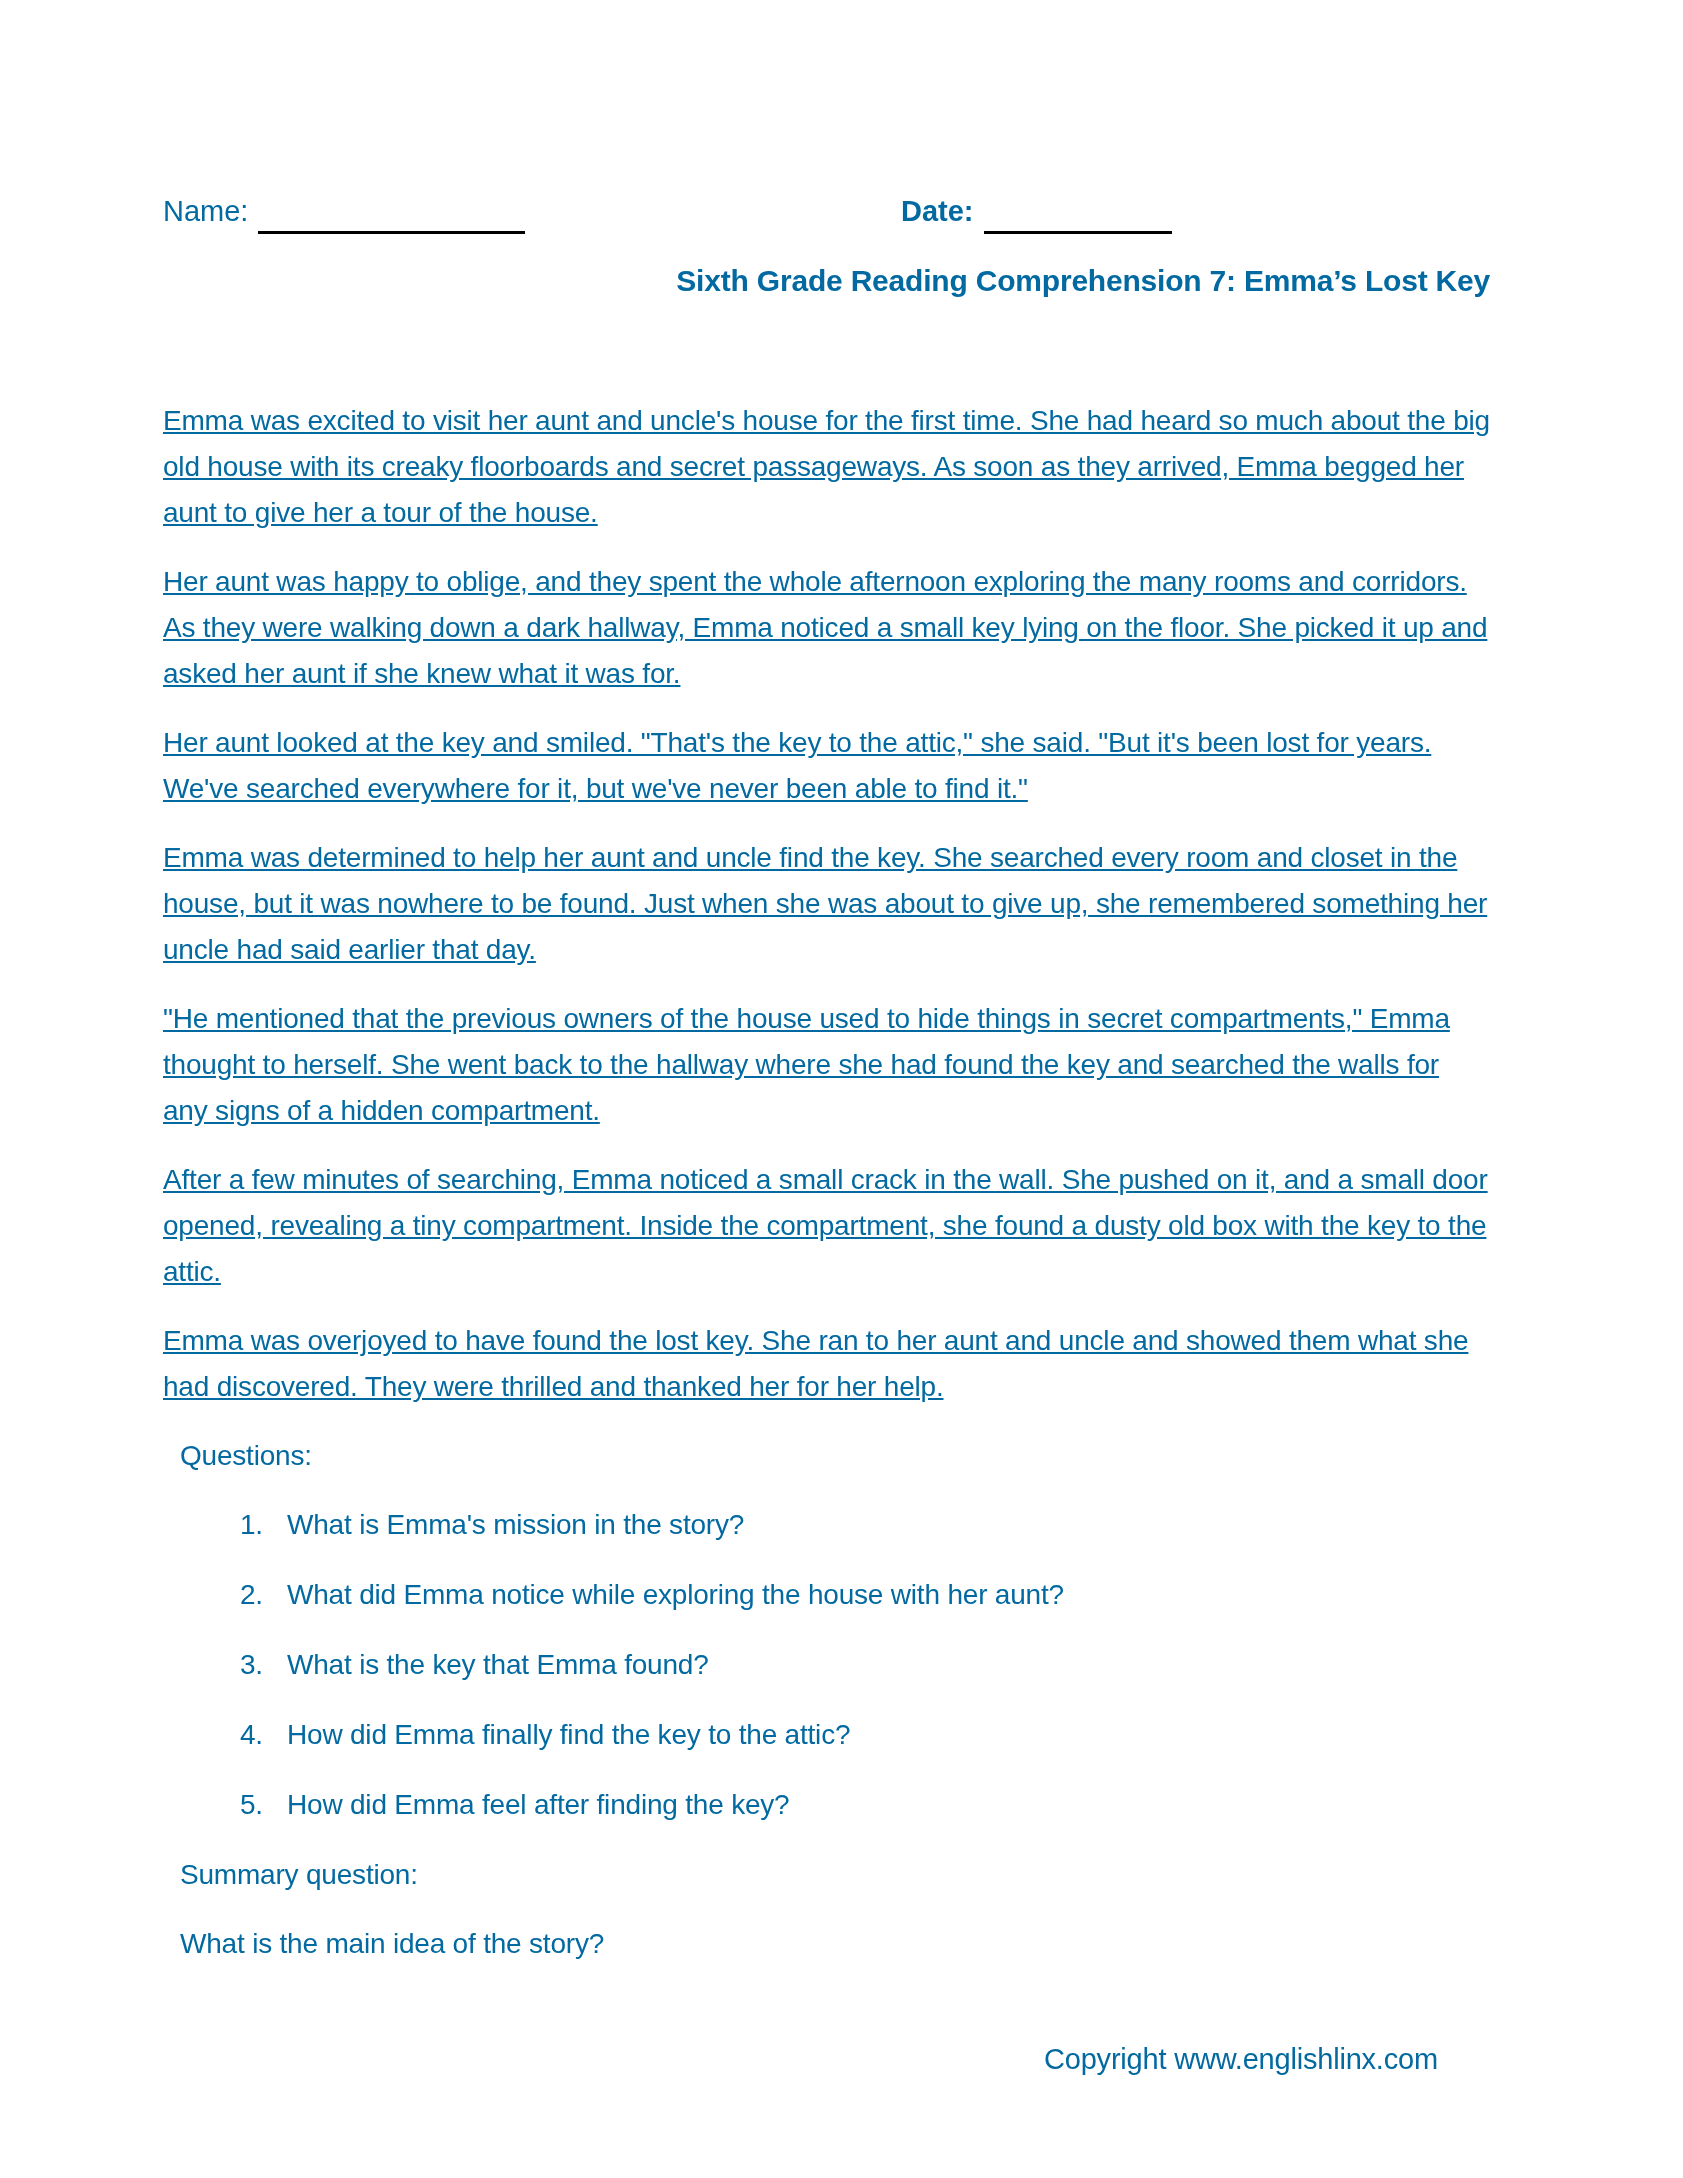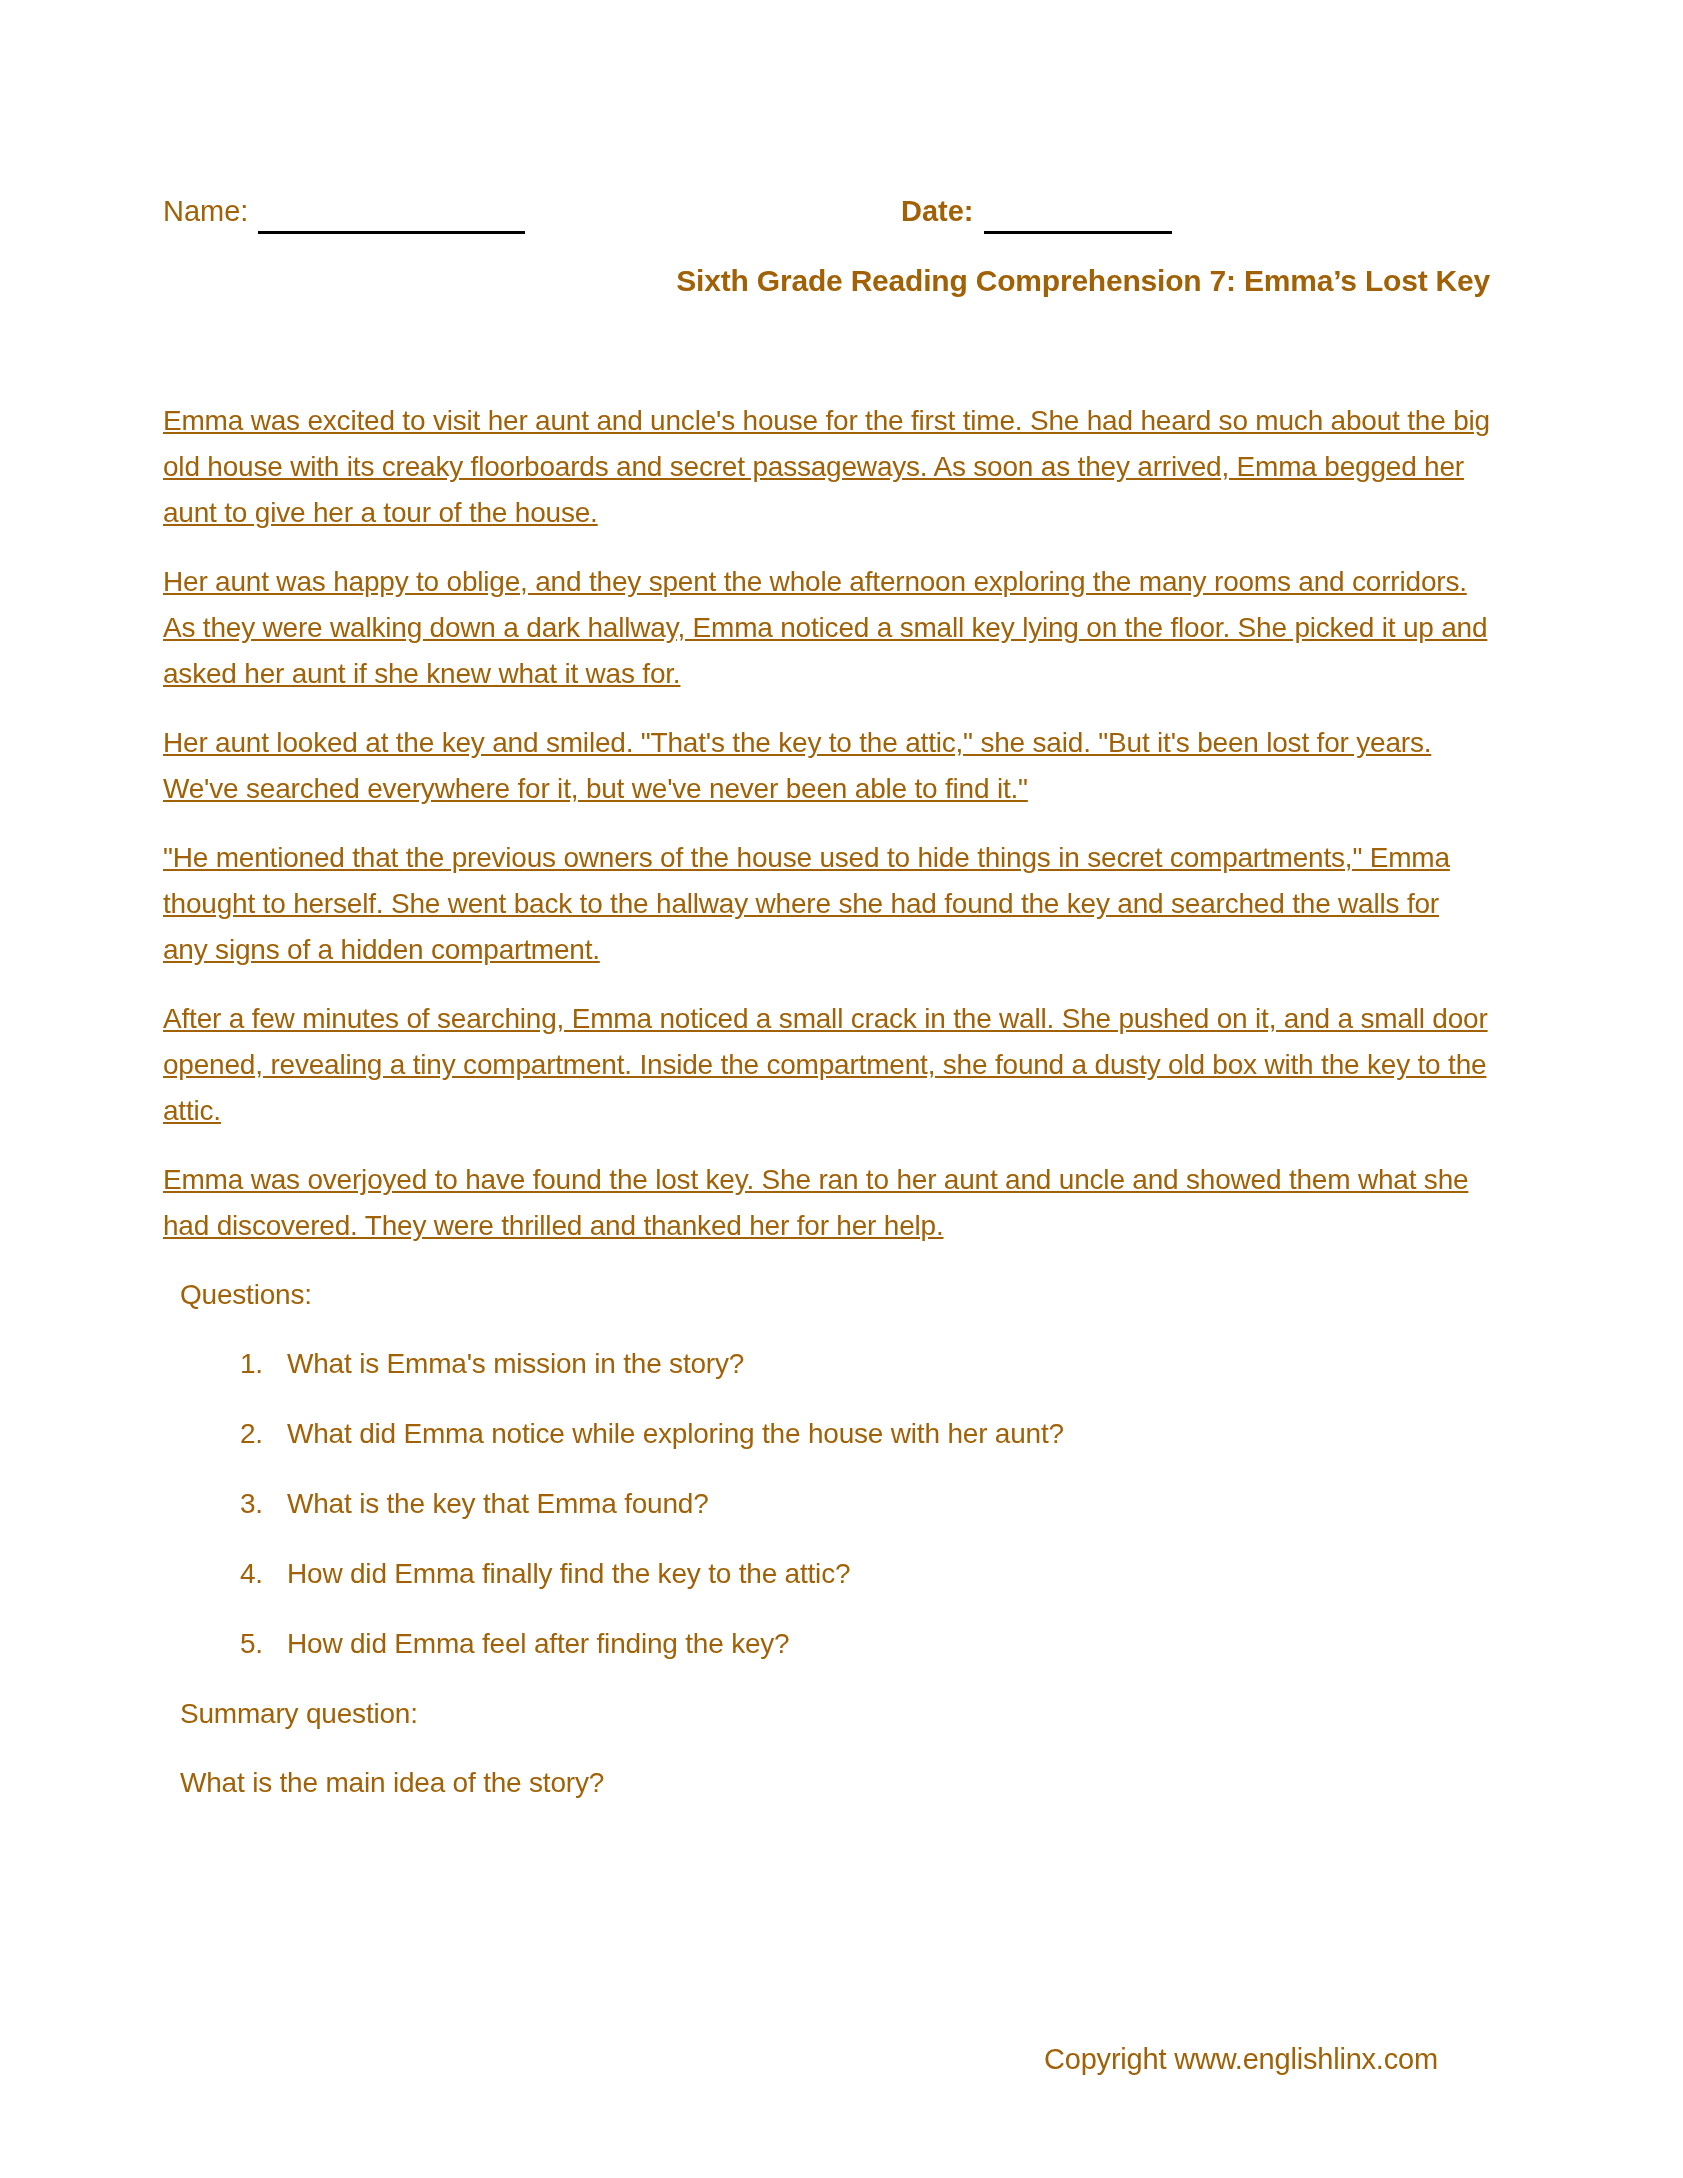--- a/index.html
+++ b/index.html
@@ -5,21 +5,21 @@
   html, body {
     margin: 0;
     padding: 0;
     background: #ffffff;
   }
   .page {
     position: relative;
     width: 1654px;
     height: 2178px;
     background: #ffffff;
-    color: #a16207;
+    color: #0369a1;
     font-family: "Liberation Sans", "DejaVu Sans", sans-serif;
     font-size: 28px;
     line-height: 46px;
     box-sizing: border-box;
     padding: 188px 0 0 163px;
     overflow: hidden;
   }
   .content {
     width: 1327px;
   }
@@ -107,20 +107,21 @@
       <span class="blank-line date-blank"></span>
     </div>
   </div>
 
   <div class="page-title">Sixth Grade Reading Comprehension 7: Emma’s Lost Key</div>
 
   <div class="content story">
     <p>Emma was excited to visit her aunt and uncle's house for the first time. She had heard so much about the big old house with its creaky floorboards and secret passageways. As soon as they arrived, Emma begged her aunt to give her a tour of the house.</p>
     <p>Her aunt was happy to oblige, and they spent the whole afternoon exploring the many rooms and corridors. As they were walking down a dark hallway, Emma noticed a small key lying on the floor. She picked it up and asked her aunt if she knew what it was for.</p>
     <p>Her aunt looked at the key and smiled. "That's the key to the attic," she said. "But it's been lost for years. We've searched everywhere for it, but we've never been able to find it."</p>
+    <p>Emma was determined to help her aunt and uncle find the key. She searched every room and closet in the house, but it was nowhere to be found. Just when she was about to give up, she remembered something her uncle had said earlier that day.</p>
     <p>"He mentioned that the previous owners of the house used to hide things in secret compartments," Emma thought to herself. She went back to the hallway where she had found the key and searched the walls for any signs of a hidden compartment.</p>
     <p>After a few minutes of searching, Emma noticed a small crack in the wall. She pushed on it, and a small door opened, revealing a tiny compartment. Inside the compartment, she found a dusty old box with the key to the attic.</p>
     <p>Emma was overjoyed to have found the lost key. She ran to her aunt and uncle and showed them what she had discovered. They were thrilled and thanked her for her help.</p>
   </div>
 
   <div class="content">
     <p class="questions-label">Questions:</p>
     <ul class="questions-list">
       <li class="question-item">
         <span class="question-number">1.</span>

